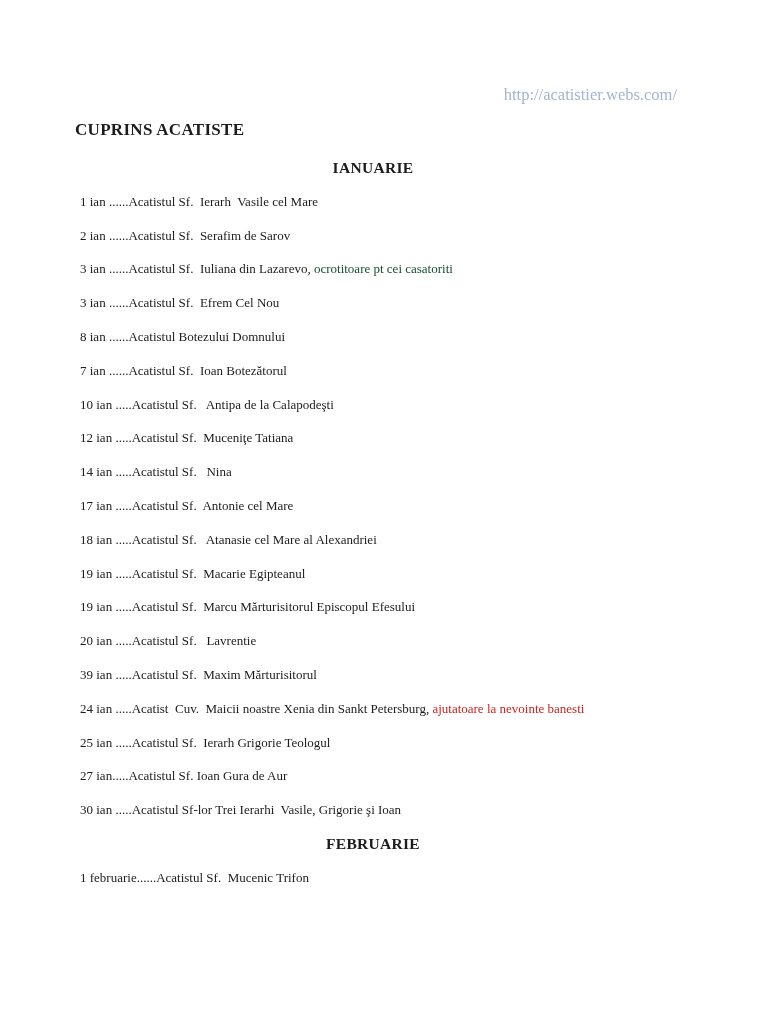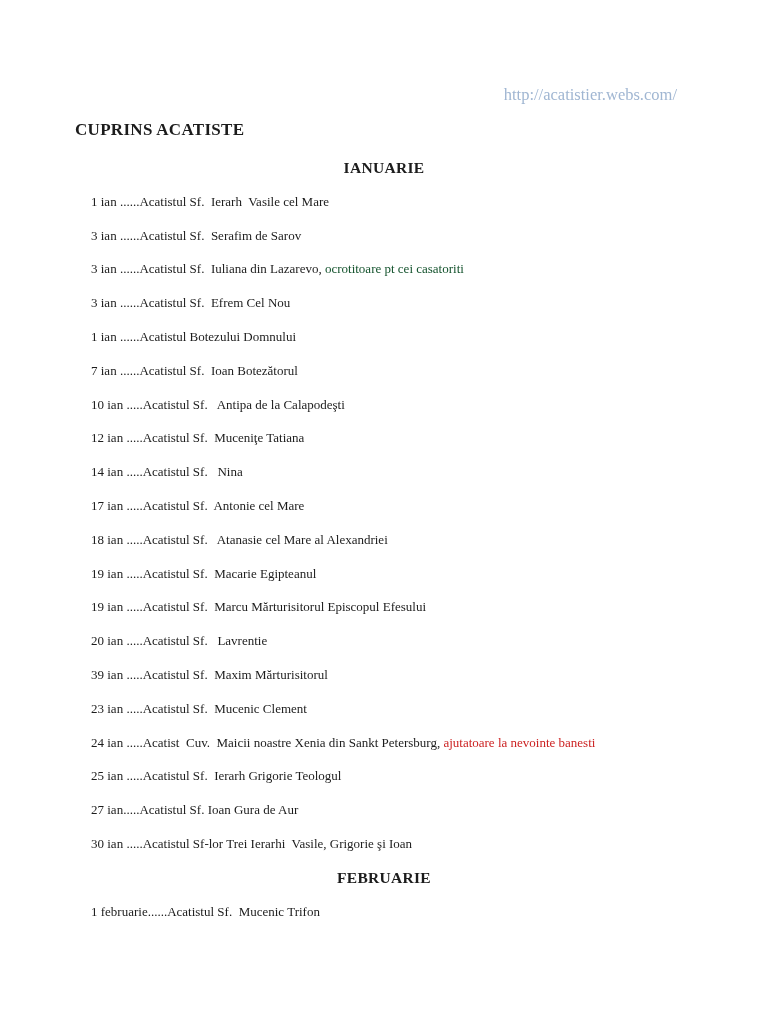--- a/index.html
+++ b/index.html
@@ -33,21 +33,21 @@
     left: 75px;
     font-size: 17px;
     font-weight: bold;
     letter-spacing: 0.3px;
     line-height: 20px;
     white-space: pre;
   }
   .document-body {
     position: absolute;
     top: 158px;
-    left: 91px;
+    left: 80px;
     width: 586px;
   }
   .month-heading {
     font-size: 15.5px;
     font-weight: bold;
     text-align: center;
     letter-spacing: 0.3px;
     margin: 0 0 14.5px 0;
     line-height: 19.3px;
   }
@@ -60,35 +60,34 @@
 </style>
 </head>
 <body>
 
 <div class="page">
   <div class="url-line">http://acatistier.webs.com/</div>
   <div class="doc-title">CUPRINS ACATISTE</div>
   <div class="document-body">
       <h2 class="month-heading">IANUARIE</h2>
       <p class="entry"><span>1 ian ......Acatistul Sf.  Ierarh  Vasile cel Mare</span></p>
-      <p class="entry"><span>3 ian ......Acatistul Sf.  Serafim de Sarov</span></p>
+      <p class="entry"><span>2 ian ......Acatistul Sf.  Serafim de Sarov</span></p>
       <p class="entry"><span>3 ian ......Acatistul Sf.  Iuliana din Lazarevo, </span><span style="color: #14532d;">ocrotitoare pt cei casatoriti</span></p>
       <p class="entry"><span>3 ian ......Acatistul Sf.  Efrem Cel Nou</span></p>
-      <p class="entry"><span>1 ian ......Acatistul Botezului Domnului</span></p>
+      <p class="entry"><span>8 ian ......Acatistul Botezului Domnului</span></p>
       <p class="entry"><span>7 ian ......Acatistul Sf.  Ioan Botezătorul</span></p>
       <p class="entry"><span>10 ian .....Acatistul Sf.   Antipa de la Calapodeşti</span></p>
       <p class="entry"><span>12 ian .....Acatistul Sf.  Muceniţe Tatiana</span></p>
       <p class="entry"><span>14 ian .....Acatistul Sf.   Nina</span></p>
       <p class="entry"><span>17 ian .....Acatistul Sf.  Antonie cel Mare</span></p>
       <p class="entry"><span>18 ian .....Acatistul Sf.   Atanasie cel Mare al Alexandriei</span></p>
       <p class="entry"><span>19 ian .....Acatistul Sf.  Macarie Egipteanul</span></p>
       <p class="entry"><span>19 ian .....Acatistul Sf.  Marcu Mărturisitorul Episcopul Efesului</span></p>
       <p class="entry"><span>20 ian .....Acatistul Sf.   Lavrentie</span></p>
       <p class="entry"><span>39 ian .....Acatistul Sf.  Maxim Mărturisitorul</span></p>
-      <p class="entry"><span>23 ian .....Acatistul Sf.  Mucenic Clement</span></p>
       <p class="entry"><span>24 ian .....Acatist  Cuv.  Maicii noastre Xenia din Sankt Petersburg, </span><span style="color: rgb(204, 34, 34);">ajutatoare la nevointe banesti</span></p>
       <p class="entry"><span>25 ian .....Acatistul Sf.  Ierarh Grigorie Teologul</span></p>
       <p class="entry"><span>27 ian.....Acatistul Sf. Ioan Gura de Aur</span></p>
       <p class="entry"><span>30 ian .....Acatistul Sf-lor Trei Ierarhi  Vasile, Grigorie şi Ioan</span></p>
       <h2 class="month-heading">FEBRUARIE</h2>
       <p class="entry"><span>1 februarie......Acatistul Sf.  Mucenic Trifon</span></p>
     </div>
 </div>
 
 </body></html>

